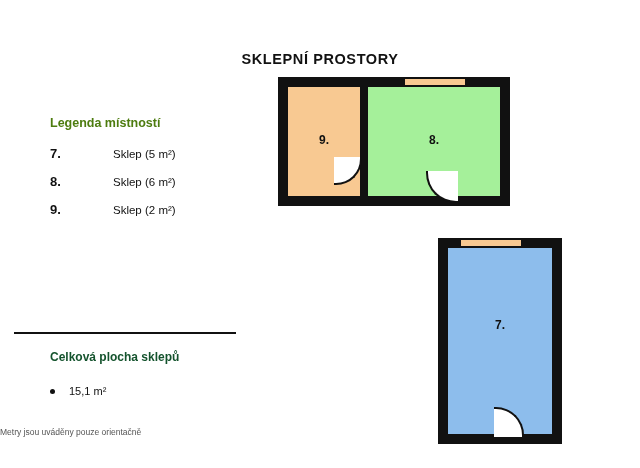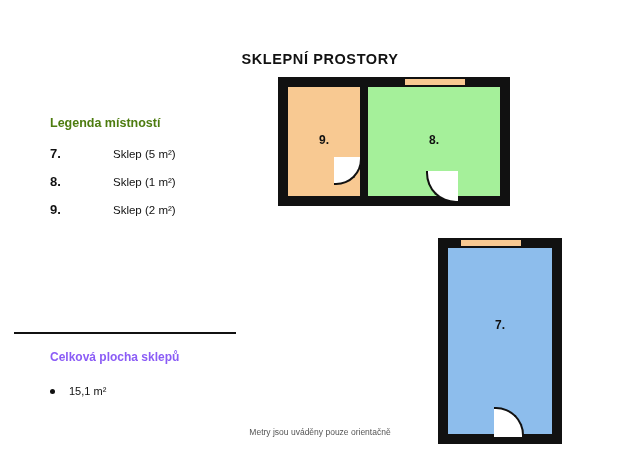--- a/index.html
+++ b/index.html
@@ -68,21 +68,21 @@
     height: 2px;
     background: #111111;
   }
 
   .summary-title {
     position: absolute;
     left: 50px;
     top: 350px;
     font-size: 12px;
     font-weight: bold;
-    color: #8b5cf6;
+    color: #14532d;
   }
   .summary-row {
     position: absolute;
     left: 50px;
     top: 385px;
     display: flex;
     align-items: center;
   }
   .bullet {
     width: 5px;
@@ -95,21 +95,20 @@
     font-size: 11px;
     color: #111111;
     text-align: center;
   }
 
   .footnote {
     position: absolute;
     left: 0;
     top: 427px;
     width: 640px;
-    text-align: center;
     font-size: 8.5px;
     color: #555555;
   }
 
   
   .plan {
     position: absolute;
     left: 0;
     top: 0;
     width: 640px;
@@ -259,21 +258,21 @@
 
 <div class="legend">
   <div class="legend-title">Legenda místností</div>
 
   <div class="legend-row">
     <span class="legend-num">7.</span>
     <span class="legend-label">Sklep (5 m²)</span>
   </div>
   <div class="legend-row">
     <span class="legend-num">8.</span>
-    <span class="legend-label">Sklep (1 m²)</span>
+    <span class="legend-label">Sklep (6 m²)</span>
   </div>
   <div class="legend-row">
     <span class="legend-num">9.</span>
     <span class="legend-label">Sklep (2 m²)</span>
   </div>
 </div>
 
 <div class="divider"></div>
 
 <div class="summary-title">Celková plocha sklepů</div>

